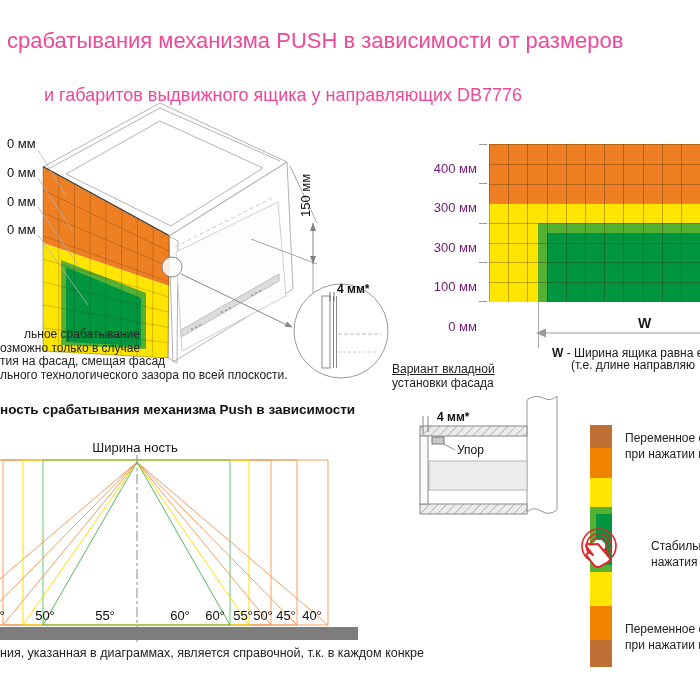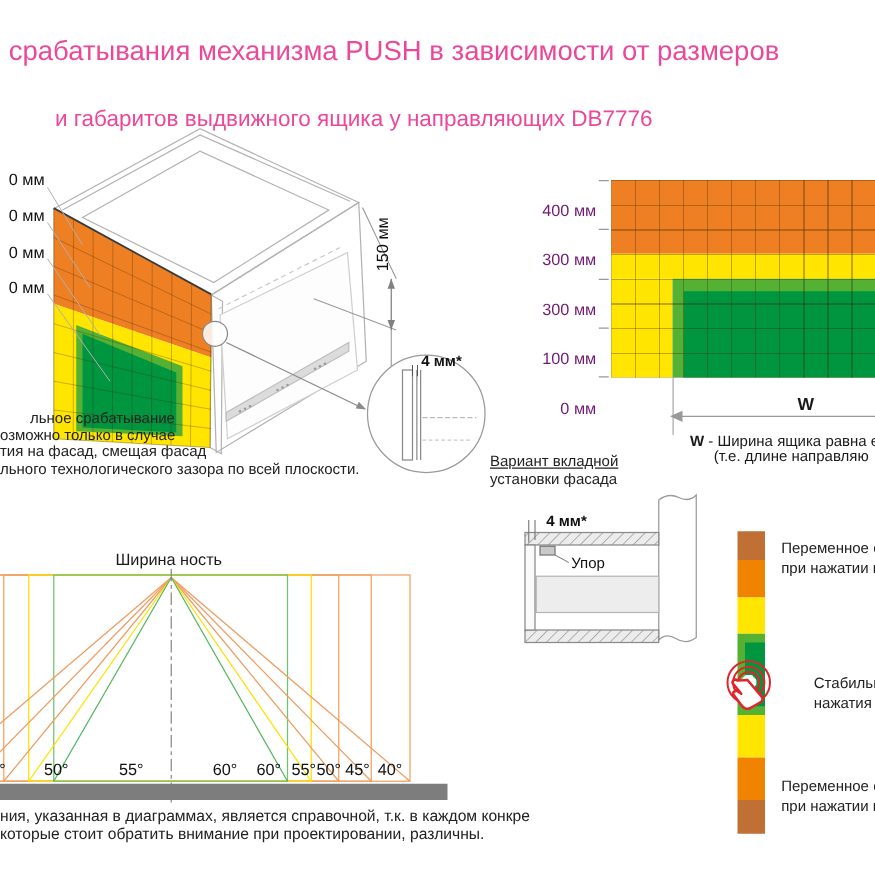--- a/index.html
+++ b/index.html
@@ -199,20 +199,21 @@
   </div>
   <div class="legend-text" style="left:651px;top:538px;">
     <div>Стабильное</div>
     <div>нажатия в л</div>
   </div>
   <div class="legend-text" style="left:625px;top:621px;">
     <div>Переменное ср</div>
     <div>при нажатии в т</div>
   </div>
 
+  <div class="fan-heading" style="left:0;top:402px;">ность срабатывания механизма Push в зависимости</div>
   <div class="abs" style="left:85px;top:440px;width:100px;text-align:center;font-size:13px;">Ширина ность</div>
 
   <svg class="abs" style="left:0;top:455px;" width="370" height="222" viewBox="0 455 370 222">
     <g fill="none" stroke-width="1">
       <rect x="-54" y="460" width="382" height="165" stroke="#f2a263"></rect>
       <rect x="-23" y="460" width="320" height="165" stroke="#f2a263"></rect>
       <rect x="3" y="460" width="268" height="165" stroke="#f2a263"></rect>
       <rect x="23" y="460" width="226" height="165" stroke="#ffe100"></rect>
       <rect x="43" y="460" width="187" height="165" stroke="#6ec46e"></rect>
     </g>
@@ -232,15 +233,14 @@
       <text x="180" y="620">60°</text>
       <text x="215" y="620">60°</text>
       <text x="243" y="620">55°</text>
       <text x="263" y="620">50°</text>
       <text x="286" y="620">45°</text>
       <text x="312" y="620">40°</text>
     </g>
   </svg>
 
   <div class="note" style="left:0;top:647px;font-size:12.5px;text-align:right;">ния, указанная в диаграммах, является справочной, т.к. в каждом конкре</div>
-  <div class="note" style="left:0;top:661px;font-size:12.5px;">которые стоит обратить внимание при проектировании, различны.</div>
 
 </div>
 
 </body></html>

